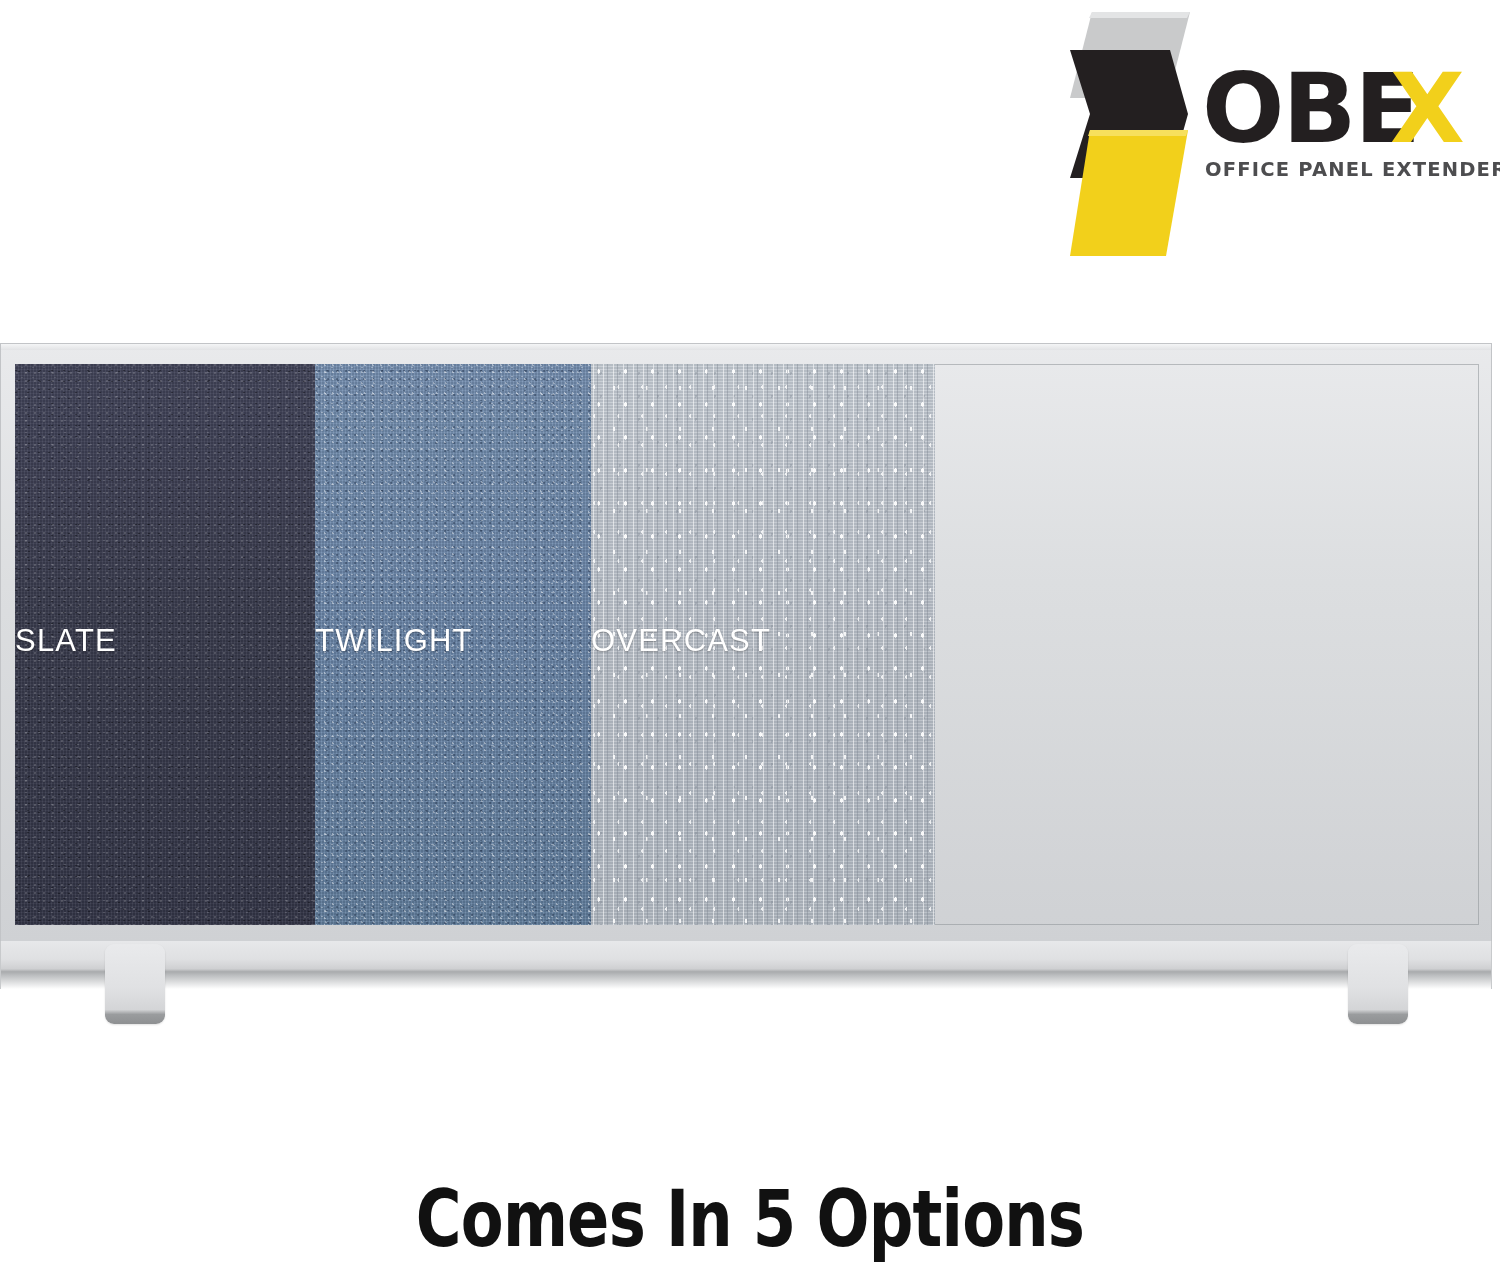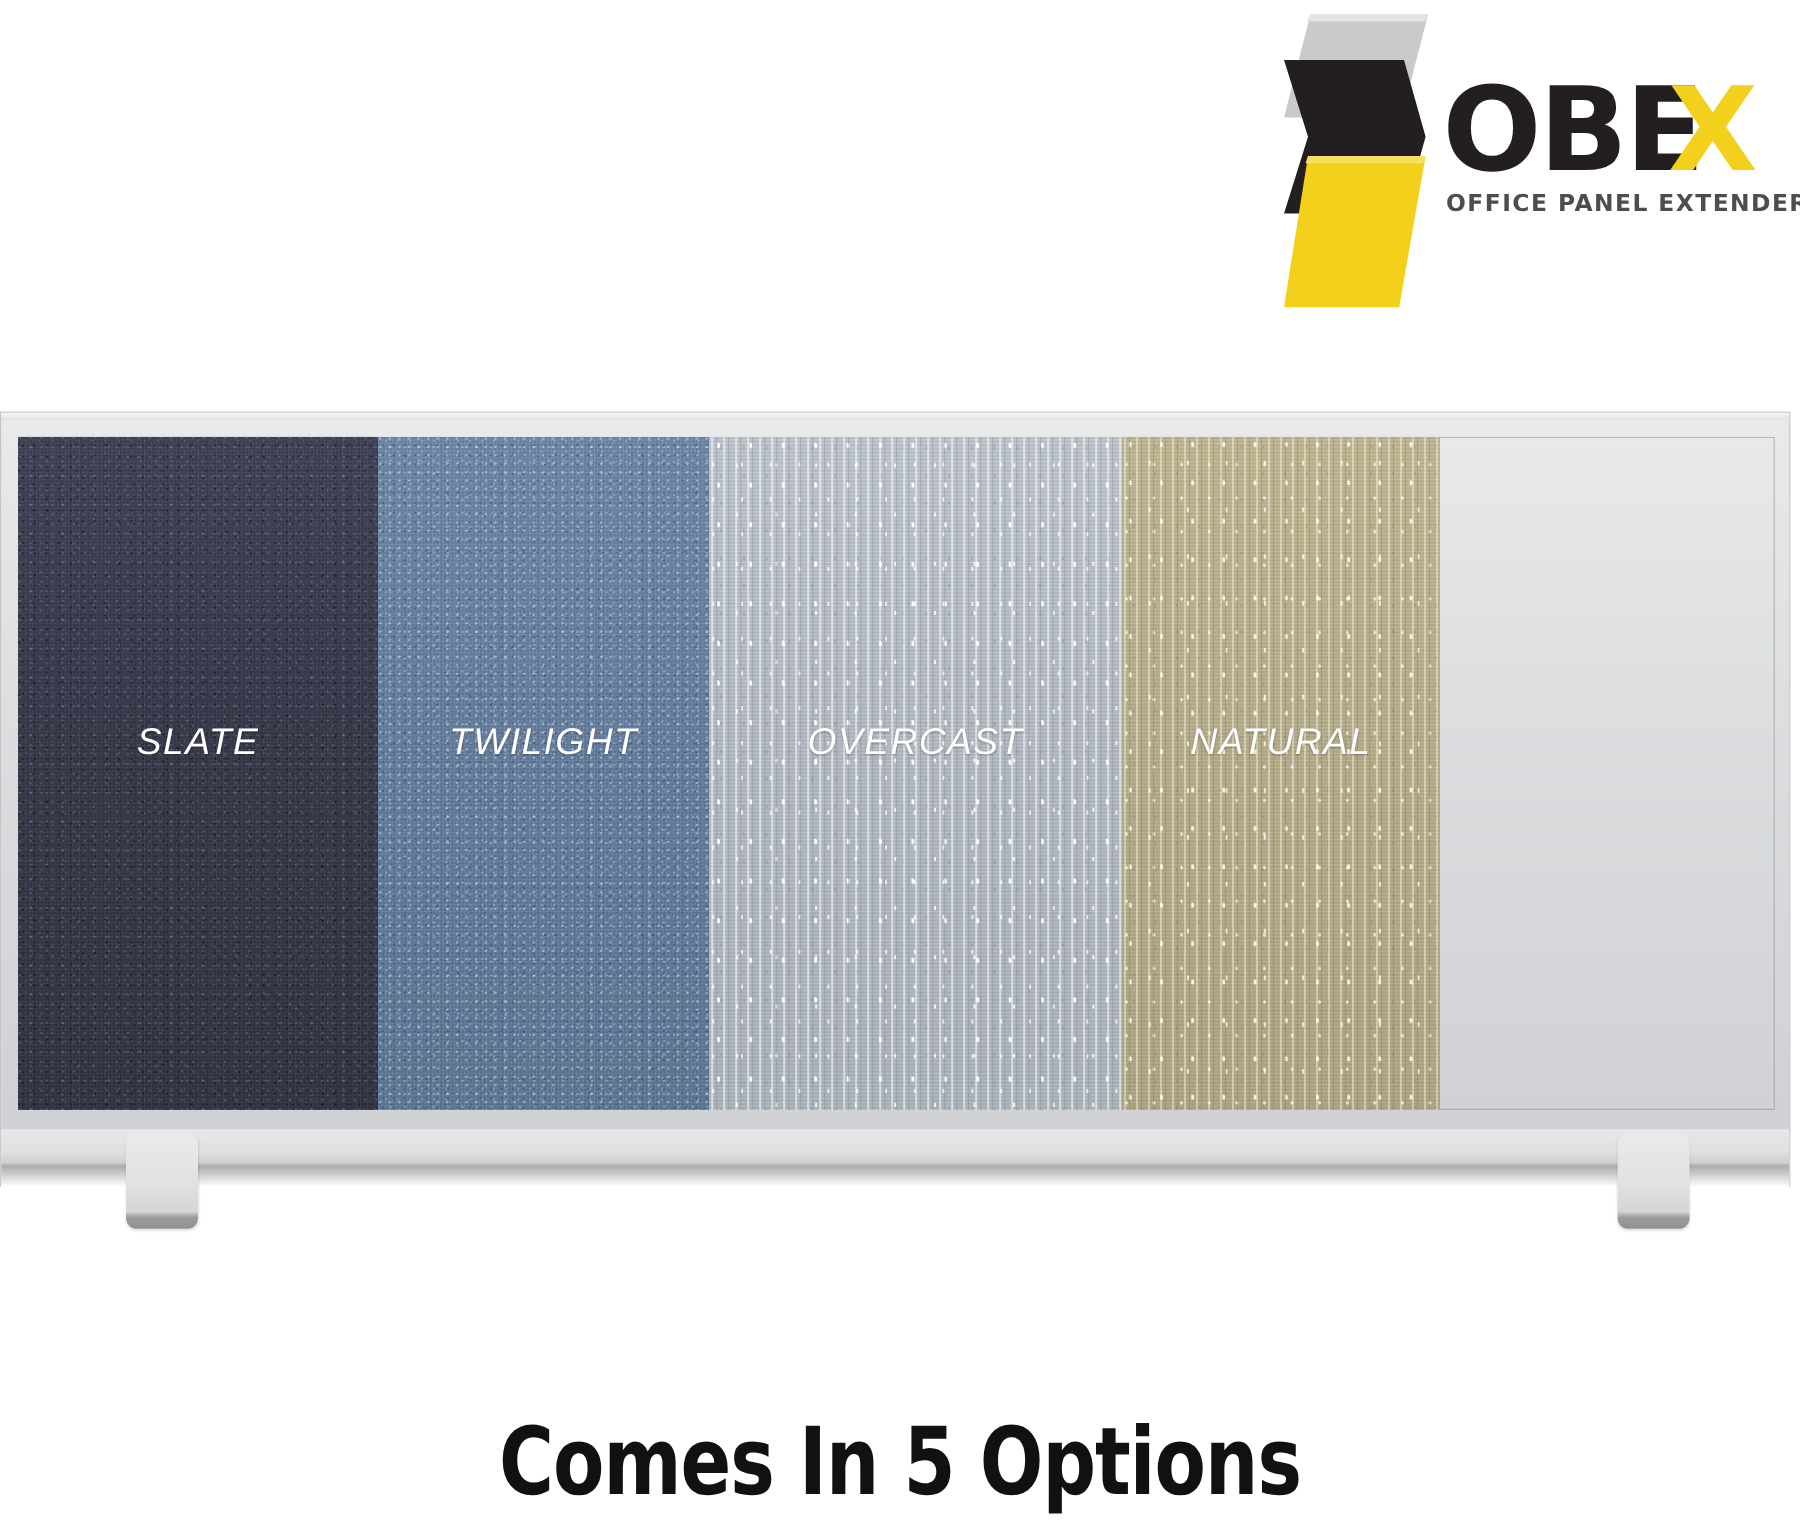--- a/index.html
+++ b/index.html
@@ -109,30 +109,29 @@
   }
   .swatch {
     position: relative;
     height: 100%;
     overflow: hidden;
   }
   .swatch-label {
     position: absolute;
     left: 0;
     right: 0;
-    top: 236px;
-    text-align: center;
+    top: 259px;
+    text-align: left;
     color: #ffffff;
     font-family: "Liberation Sans", sans-serif;
     font-size: 31px;
     letter-spacing: 1.2px;
     white-space: nowrap;
     z-index: 5;
     text-shadow: 0 1px 2px rgba(0,0,0,0.30);
-    font-style: italic;
   }
   .tex {
     position: absolute;
     inset: 0;
   }
 
   
   #sw-slate { width: 300px; background: #3a3c4e; }
   #sw-slate .tex {
     background-image:
@@ -309,24 +308,20 @@
       <div class="swatch" id="sw-twilight">
         <div class="tex"></div>
         <div class="swatch-label">TWILIGHT</div>
       </div>
 
       <div class="swatch" id="sw-overcast">
         <div class="tex"></div>
         <div class="swatch-label">OVERCAST</div>
       </div>
 
-      <div class="swatch" id="sw-natural">
-        <div class="tex"></div>
-        <div class="swatch-label">NATURAL</div>
-      </div>
 
     </div>
   </div>
 
   <div id="bottom-rail"></div>
   <div class="foot" id="foot-left"></div>
   <div class="foot" id="foot-right"></div>
 </div>
 
 <div id="caption">Comes In 5 Options</div>

